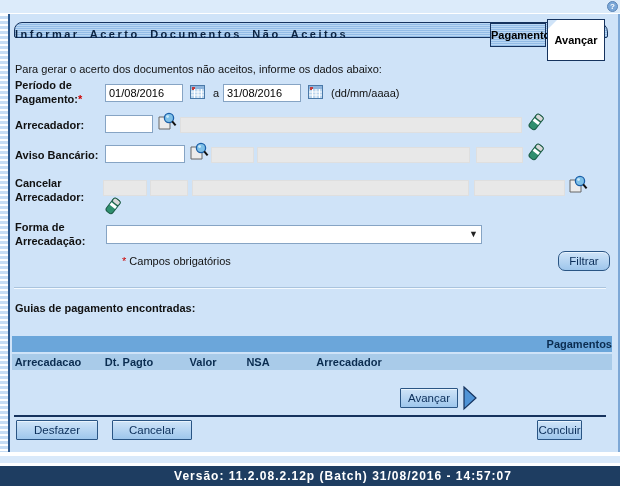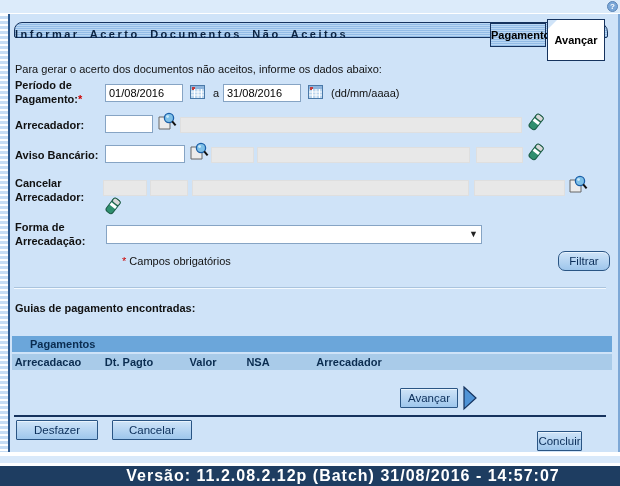--- a/index.html
+++ b/index.html
@@ -93,35 +93,35 @@
     border-top:1px solid #aac4de;border-bottom:1px solid #f4f9fe;
   }
   .hline{
     position:absolute;left:4px;top:401px;width:592px;height:0;
     border-top:2px solid #16335e;
   }
 
   
   .tbl-title{
     position:absolute;left:2px;top:322px;width:600px;height:16px;box-sizing:border-box;
-    background:#6ba6da;color:#0a2c50;font-weight:bold;line-height:16px;padding-left:18px;
+    background:#6ba6da;color:#0a2c50;font-weight:bold;line-height:16px;padding-left:18px;text-align:right;
   }
   .tbl-head{
     position:absolute;left:2px;top:340px;width:600px;height:16px;
     background:#a9cbe9;color:#0a2c50;font-weight:bold;display:flex;
   }
   .tbl-head .cell{line-height:16px;text-align:center;}
 
   
   .f-strip1{position:absolute;left:0;top:452px;width:620px;height:3px;background:#ffffff;}
   .f-strip2{position:absolute;left:0;top:455px;width:620px;height:8px;background:#d9e9fa;border-top:1px solid #fff;border-bottom:1px solid #fff;}
   .f-strip3{position:absolute;left:0;top:463px;width:620px;height:3px;background:#ffffff;}
   .f-bar{
     position:absolute;left:0;top:466px;width:620px;height:20px;background:#1e3d61;
-    color:#ffffff;font-size:16px;font-weight:bold;letter-spacing:1px;
+    color:#ffffff;font-size:12px;font-weight:bold;letter-spacing:1px;
     line-height:20px;text-align:center;box-sizing:border-box;padding-left:66px;
   }
 </style>
 </head>
 <body>
 
 <div class="screen">
 
   <div class="topbar">
     <span class="help-icon">?</span>
@@ -268,21 +268,21 @@
       <span class="icon-btn" style="left:452px;top:371px;">
         <svg width="16" height="26" viewBox="0 0 16 26">
             <path d="M2 2 L14 13 L2 24 Z" fill="#4f93d6" stroke="#16335e" stroke-width="1.2"></path>
           </svg>
       </span>
 
       <div class="hline"></div>
 
       <button class="btn" style="left:6px;top:406px;width:82px;">Desfazer</button>
       <button class="btn" style="left:102px;top:406px;width:80px;">Cancelar</button>
-      <button class="btn" style="left:527px;top:417px;width:45px;">Concluir</button>
+      <button class="btn" style="left:527px;top:406px;width:45px;">Concluir</button>
     </div>
   </div>
 
   <div class="f-strip1"></div>
   <div class="f-strip2"></div>
   <div class="f-strip3"></div>
   <div class="f-bar">
     <span>Versão: 11.2.08.2.12p (Batch) 31/08/2016 - 14:57:07</span>
   </div>
 </div>

